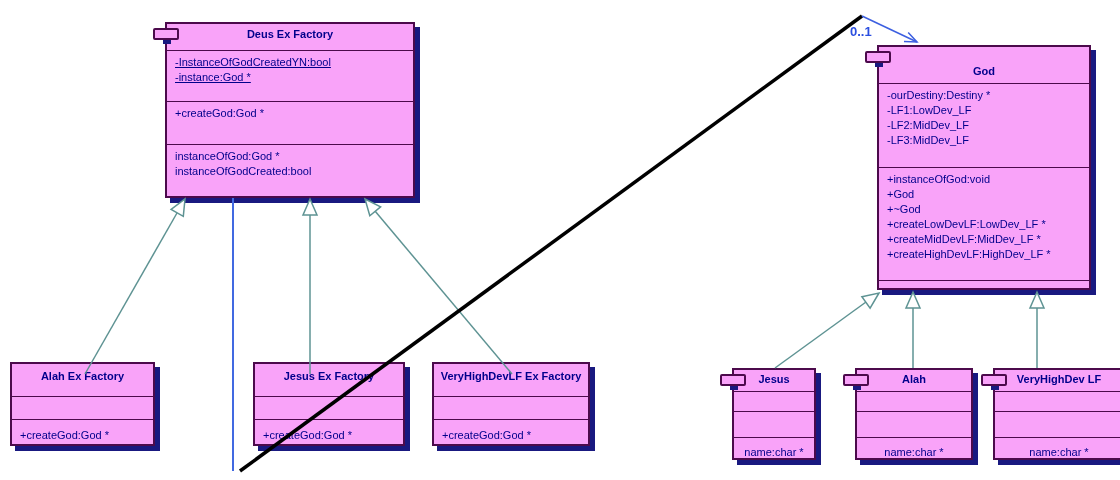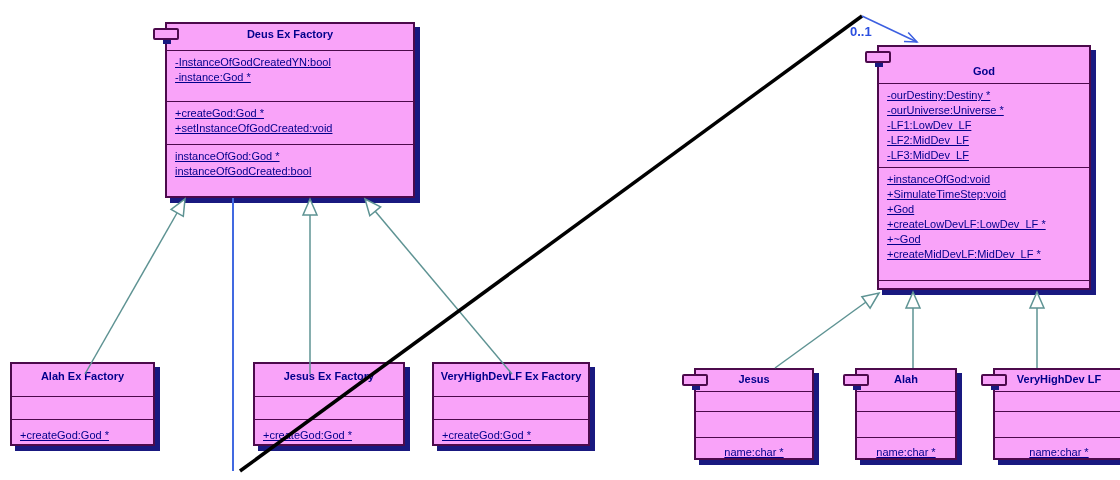--- a/index.html
+++ b/index.html
@@ -14,21 +14,21 @@
     color:#00008b;display:flex;flex-direction:column;z-index:1;
   }
   .uml-title{
     font-weight:bold;font-size:11px;text-align:center;
     padding-top:4px;white-space:nowrap;flex:0 0 auto;color:#00008b;
   }
   .sec{
     border-top:1.5px solid #4c0a4c;box-sizing:border-box;
     padding:4px 24px 0 8px;overflow:hidden;flex:0 0 auto;
   }
-  .member{font-size:11px;line-height:15px;white-space:nowrap;text-decoration:underline;}
+  .member{font-size:11px;line-height:15px;white-space:nowrap;}
   .member.u{text-decoration:underline;}
   .badge{
     position:absolute;left:-14px;top:4px;width:22px;height:8px;
     background:#f9a3f9;border:2px solid #4c0a4c;border-radius:2px;z-index:3;
   }
   .notch{
     position:absolute;left:-4px;top:14px;width:8px;height:6px;
     background:#191980;z-index:2;
   }
   
@@ -46,22 +46,22 @@
 
   .factory-small{top:362px;height:84px;}
   .alahf{left:10px;width:145px;}
   .jesusf{left:253px;width:152px;}
   .vhdf{left:432px;width:158px;}
   .factory-small .uml-title{height:26px;padding-top:6px;}
   .factory-small .sec1{height:23px;}
   .factory-small .sec2{flex:1 1 auto;padding-top:8px;}
 
   .small-right{top:368px;height:92px;}
-  .jesus2{left:694px;width:120px;}
-  .alah2{left:855px;width:102px;}
+  .jesus2{left:732px;width:84px;}
+  .alah2{left:855px;width:118px;}
   .vhdlf2{left:993px;width:132px;}
   .small-right .uml-title{height:18px;padding-top:3px;}
   .small-right .sec1{height:20px;}
   .small-right .sec2{height:26px;}
   .small-right .sec3{flex:1 1 auto;text-align:center;padding:7px 0 0 0;}
 
   .connectors{position:absolute;left:0;top:0;z-index:4;pointer-events:none;}
   .mult-label{
     position:absolute;left:850px;top:24px;z-index:5;
     color:#2b4fe0;font-size:13px;font-weight:bold;
@@ -75,46 +75,44 @@
   <div class="uml-class deus">
     <span class="notch"></span>
     <span class="badge"></span>
     <div class="uml-title">Deus Ex Factory</div>
     <div class="sec sec1">
         <div class="member u">-InstanceOfGodCreatedYN:bool</div>
         <div class="member u">-instance:God *</div>
       </div>
     <div class="sec sec2">
         <div class="member">+createGod:God *</div>
-        <div class="member u">+setInstanceOfGodCreated:void</div>
       </div>
     <div class="sec sec3">
         <div class="member">instanceOfGod:God *</div>
         <div class="member">instanceOfGodCreated:bool</div>
       </div>
   </div>
 
   <div class="uml-class god">
     <span class="notch"></span>
     <span class="badge"></span>
     <div class="uml-title">God</div>
     <div class="sec sec1">
         <div class="member">-ourDestiny:Destiny *</div>
-        <div class="member">-ourUniverse:Universe *</div>
         <div class="member">-LF1:LowDev_LF</div>
         <div class="member">-LF2:MidDev_LF</div>
         <div class="member">-LF3:MidDev_LF</div>
       </div>
     <div class="sec sec2">
         <div class="member">+instanceOfGod:void</div>
-        <div class="member">+SimulateTimeStep:void</div>
         <div class="member">+God</div>
+        <div class="member">+~God</div>
         <div class="member">+createLowDevLF:LowDev_LF *</div>
-        <div class="member">+~God</div>
         <div class="member">+createMidDevLF:MidDev_LF *</div>
+        <div class="member">+createHighDevLF:HighDev_LF *</div>
       </div>
     <div class="sec sec3">
         <div class="member">name:char *</div>
       </div>
   </div>
 
   <div class="uml-class factory-small alahf">
     <div class="uml-title">Alah Ex Factory</div>
     <div class="sec sec1"></div>
     <div class="sec sec2">

